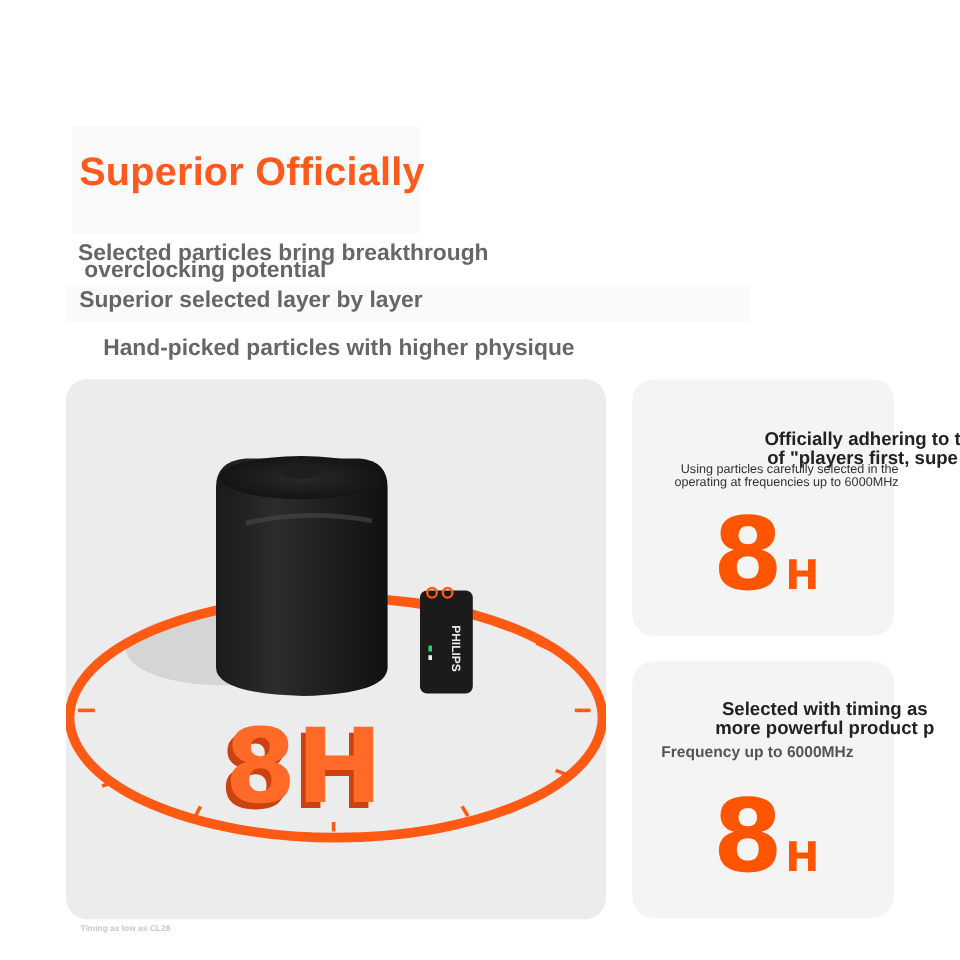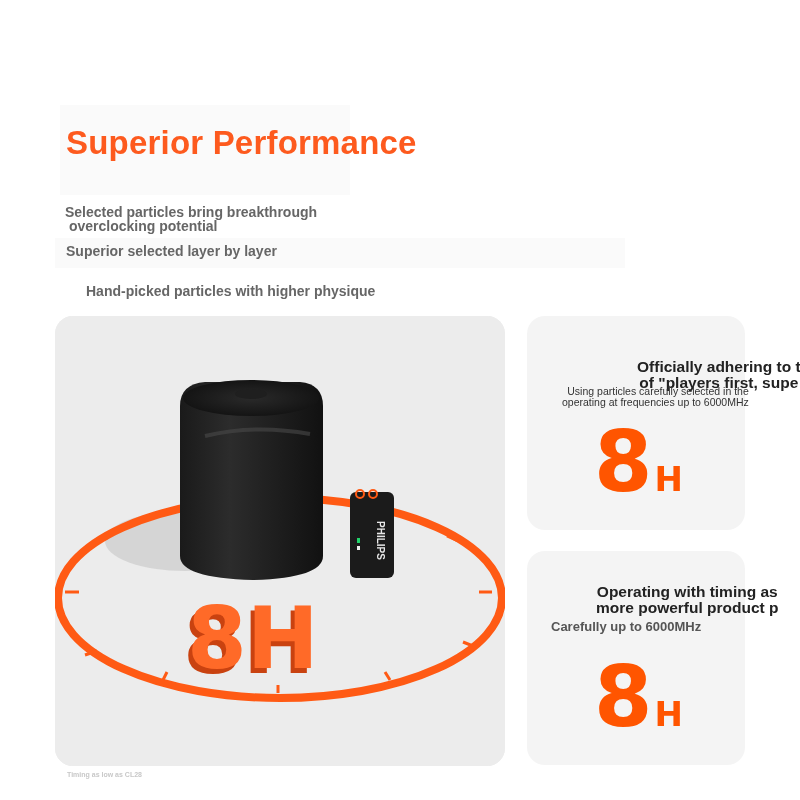--- a/index.html
+++ b/index.html
@@ -7,21 +7,21 @@
       width: 800px; height: 800px; overflow: hidden; position: relative;
       background: #ffffff;
       font-family: "Liberation Sans", "DejaVu Sans", sans-serif;
     }
     .title {
       position: absolute; left: 66px; top: 124px;
       font-size: 33px; font-weight: bold; color: #fd5a1e;
       letter-spacing: 0.2px; white-space: nowrap;
     }
     .bullet {
-      position: absolute; left: 65px; font-size: 14px; font-weight: bold;
+      position: absolute; left: 65px; font-size: 19px; font-weight: bold;
       color: #666666; line-height: 14px; white-space: pre;
     }
     .b1 { top: 205px; }
     .b2 { top: 244px; left: 66px; }
     .b3 { top: 284px; left: 66px; padding-left: 20px; }
 
     .card {
       position: absolute; background: #efefef; border-radius: 18px; overflow: hidden;
     }
     .hero { left: 55px; top: 316px; width: 450px; height: 450px; background: #ececec; }
@@ -51,21 +51,21 @@
       position: absolute; left: 67px; top: 771px; font-size: 7px; color: #c8c8c8; font-weight: bold;
     }
     .ghost { position: absolute; background: #fafafa; }
   </style>
 </head>
 <body>
 
 <div class="ghost" style="left:60px;top:105px;width:290px;height:90px;"></div>
 <div class="ghost" style="left:55px;top:238px;width:570px;height:30px;"></div>
 
-<div class="title">Superior Performance</div>
+<div class="title">Superior Officially</div>
 <div class="bullet b1">Selected particles bring breakthrough
  overclocking potential</div>
 <div class="bullet b2">Superior selected layer by layer</div>
 <div class="bullet b3">Hand-picked particles with higher physique</div>
 
 <div class="card hero">
   <svg width="450" height="450" viewBox="0 0 450 450">
     <defs>
       <linearGradient id="spk" x1="0" x2="1" y1="0" y2="0">
         <stop offset="0" stop-color="#1a1a1a"></stop>
@@ -119,19 +119,19 @@
 
 <div class="clip-wrap">
   <div class="side-heading" style="left:605px;top:359px;margin-left:32px;">Officially adhering to t
 of "players first, supe</div>
   <div class="side-sub" style="left:562px;top:386px;">Using particles carefully selected in the
 operating at frequencies up to 6000MHz</div>
   <div class="big-num" style="left:594px;top:420px;">
     <span class="n">8</span><span class="u">H</span>
   </div>
 
-  <div class="side-heading" style="left:596px;top:584px;">Operating with timing as
+  <div class="side-heading" style="left:596px;top:584px;">Selected with timing as
 more powerful product p</div>
-  <div class="side-sub2" style="left:551px;top:619px;">Carefully up to 6000MHz</div>
+  <div class="side-sub2" style="left:551px;top:619px;">Frequency up to 6000MHz</div>
   <div class="big-num" style="left:594px;top:655px;">
     <span class="n">8</span><span class="u">H</span>
   </div>
 </div>
 
 </body></html>

